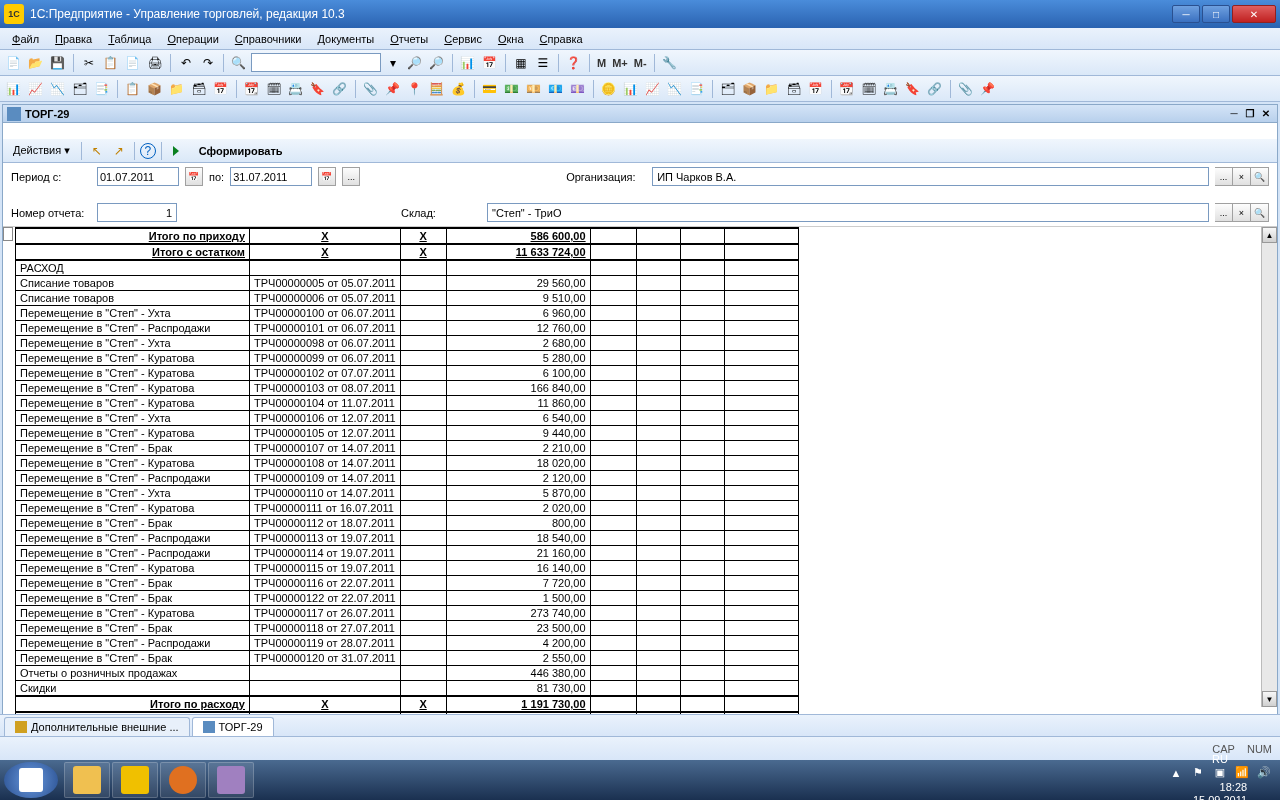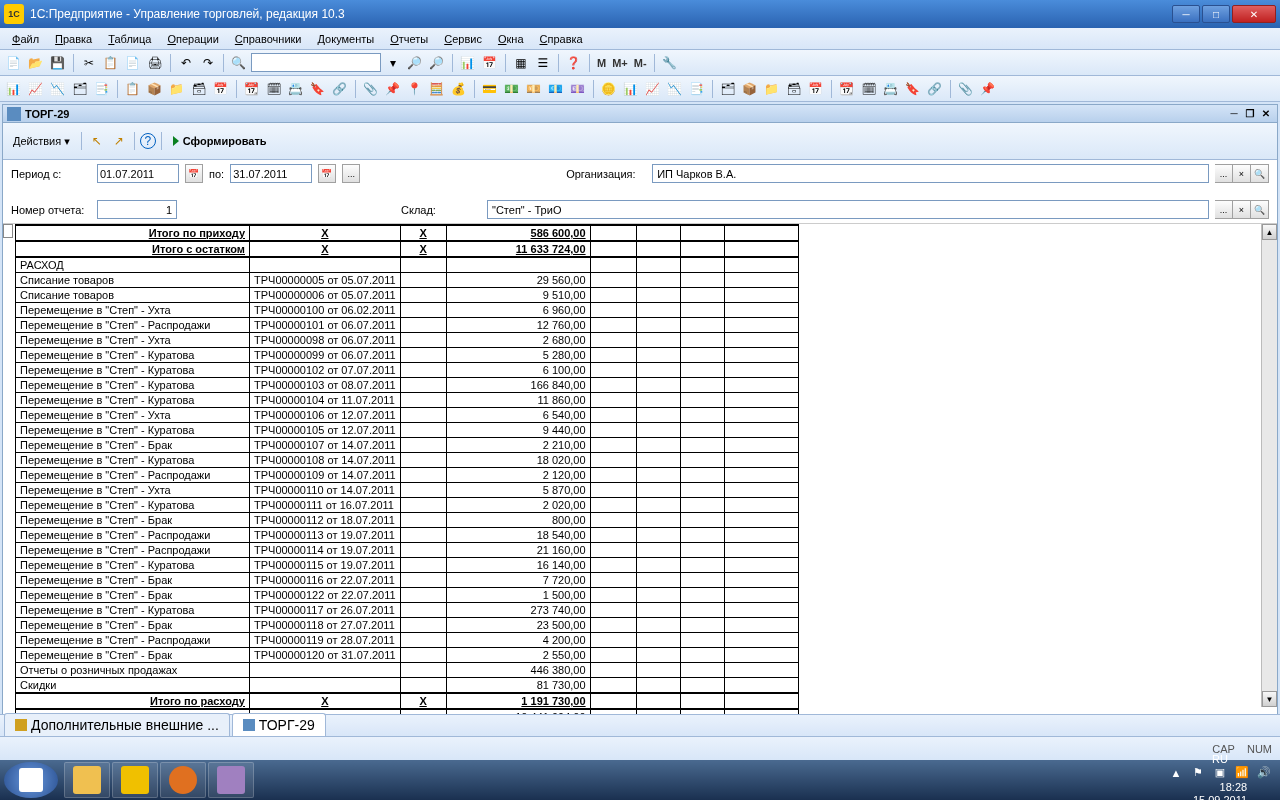--- a/index.html
+++ b/index.html
@@ -21,23 +21,23 @@
 .tb-sep { width: 1px; height: 18px; background: #a0b8d8; margin: 0 3px; }
 .tb-input { width: 130px; height: 19px; border: 1px solid #7a9ac0; background:#fff; }
 .tb-text { font-size:11px; font-weight:bold; color:#333; padding:0 2px; }
 
 .doc-window { position: absolute; top: 104px; left: 2px; right: 2px; bottom: 60px; background: #fff; border: 1px solid #8aa8c8; display: flex; flex-direction: column; }
 .doc-title { height: 18px; background: linear-gradient(to bottom,#d4e4f7,#b8d0ec); display:flex;align-items:center;padding:0 4px; border-bottom:1px solid #8aa8c8; font-weight:bold; }
 .doc-title .dt-icon { width:14px;height:14px;background:#5a8cc0;margin-right:4px;display:inline-block;}
 .doc-title .dt-close { margin-left:auto; display:flex; gap:2px;}
 .doc-title .dt-close span { width:14px;height:14px;display:flex;align-items:center;justify-content:center;font-size:10px;cursor:default;}
 
-.doc-toolbar { height: 37px; background: linear-gradient(to bottom,#f0f6fd,#dae8f8); display:flex;align-items:center;padding:0 4px;gap:2px;border-bottom:1px solid #a0b8d8;}
+.doc-toolbar { height: 24px; background: linear-gradient(to bottom,#f0f6fd,#dae8f8); display:flex;align-items:center;padding:0 4px;gap:2px;border-bottom:1px solid #a0b8d8;margin-top:16px;}
 .action-btn { padding: 2px 6px; cursor:default; }
-.form-btn { display:flex;align-items:center;gap:4px;padding:2px 6px;cursor:default; }
+.form-btn { display:flex;align-items:center;gap:20px;padding:2px 6px;cursor:default; }
 .form-btn .tri { width:0;height:0;border-left:6px solid #0a8020;border-top:5px solid transparent;border-bottom:5px solid transparent; }
 
 .filters { padding: 4px 8px; background:#fff; display:flex; flex-direction:column; gap:17px; border-bottom:1px solid #ccc; }
 .filter-row { display:flex; align-items:center; gap:6px; }
 .filter-label { width: 80px; }
 .date-box { width: 82px; height:19px; border:1px solid #7a9ac0; padding:0 2px; display:flex;align-items:center;background:#fff;}
 .small-btn { width:18px;height:19px;border:1px solid #a0a0a0;background:linear-gradient(to bottom,#fdfdfd,#e0e0e0);display:flex;align-items:center;justify-content:center;font-size:9px;cursor:default;}
 .num-box { width:80px;height:19px;border:1px solid #7a9ac0;text-align:right;padding:0 4px;display:flex;align-items:center;justify-content:flex-end;}
 .long-field { flex:1; height:19px; border:1px solid #7a9ac0; padding:0 4px; display:flex;align-items:center;background:#fff; }
 .field-btns { display:flex; }
@@ -53,21 +53,21 @@
 .grid-table .c3 { width:144px; text-align:right; }
 .grid-table .c4 { width:46px; }
 .grid-table .c5 { width:44px; }
 .grid-table .c6 { width:44px; }
 .grid-table .c7 { width:74px; }
 .grid-table .bold td { font-weight:bold;text-decoration:underline; }
 .grid-table .thick td { border-top:2px solid #000; border-bottom:2px solid #000; }
 .handle { position:absolute;top:0;left:0;width:10px;height:14px;border:1px solid #888;background:#fff; }
 
 .status-tabs { height: 22px; background: linear-gradient(to bottom,#eaf2fc,#d8e6f8); display:flex;align-items:flex-end;padding:0 4px;border-top:1px solid #a0b8d8; }
-.stab { padding:3px 10px; border:1px solid #a0b8d8; border-bottom:none; background:#e8f0fa; margin-right:2px; border-radius:3px 3px 0 0; font-size:14px; display:flex;align-items:center;gap:4px;}
+.stab { padding:3px 10px; border:1px solid #a0b8d8; border-bottom:none; background:#e8f0fa; margin-right:2px; border-radius:3px 3px 0 0; font-size:11px; display:flex;align-items:center;gap:4px;}
 .stab.active { background:#fff; }
 .stab-icon{width:12px;height:12px;display:inline-block;}
 
 .app-status { height:24px; background:linear-gradient(to bottom,#eaf2fc,#d8e6f8); border-top:1px solid #a0b8d8; display:flex;align-items:center;justify-content:flex-end;padding:0 8px;gap:12px;color:#555;}
 
 .taskbar { position:absolute;bottom:0;left:0;right:0;height:40px;background:linear-gradient(to bottom,#4a6a90,#1a3050);display:flex;align-items:center;padding:0 4px;}
 .start-btn { width:54px;height:36px;border-radius:50%;background:radial-gradient(circle,#6a9ae0,#2a5090);display:flex;align-items:center;justify-content:center;margin-right:6px;}
 .start-btn span{width:24px;height:24px;background:#fff;border-radius:3px;display:block;}
 .task-item { width:46px;height:36px;background:rgba(255,255,255,0.1);border:1px solid rgba(255,255,255,0.2);margin-right:2px;display:flex;align-items:center;justify-content:center;border-radius:2px;}
 .task-item span{width:28px;height:28px;display:block;border-radius:3px;}
@@ -309,21 +309,21 @@
             <td class="c1">ТРЧ00000006 от 05.07.2011</td>
             <td class="c2"></td>
             <td class="c3">9 510,00</td>
             <td class="c4"></td>
             <td class="c5"></td>
             <td class="c6"></td>
             <td class="c7"></td>
           </tr>
           <tr>
             <td class="c0">Перемещение в "Степ" - Ухта</td>
-            <td class="c1">ТРЧ00000100 от 06.02.2011</td>
+            <td class="c1">ТРЧ00000100 от 06.07.2011</td>
             <td class="c2"></td>
             <td class="c3">6 960,00</td>
             <td class="c4"></td>
             <td class="c5"></td>
             <td class="c6"></td>
             <td class="c7"></td>
           </tr>
           <tr>
             <td class="c0">Перемещение в "Степ" - Распродажи</td>
             <td class="c1">ТРЧ00000101 от 06.07.2011</td>

